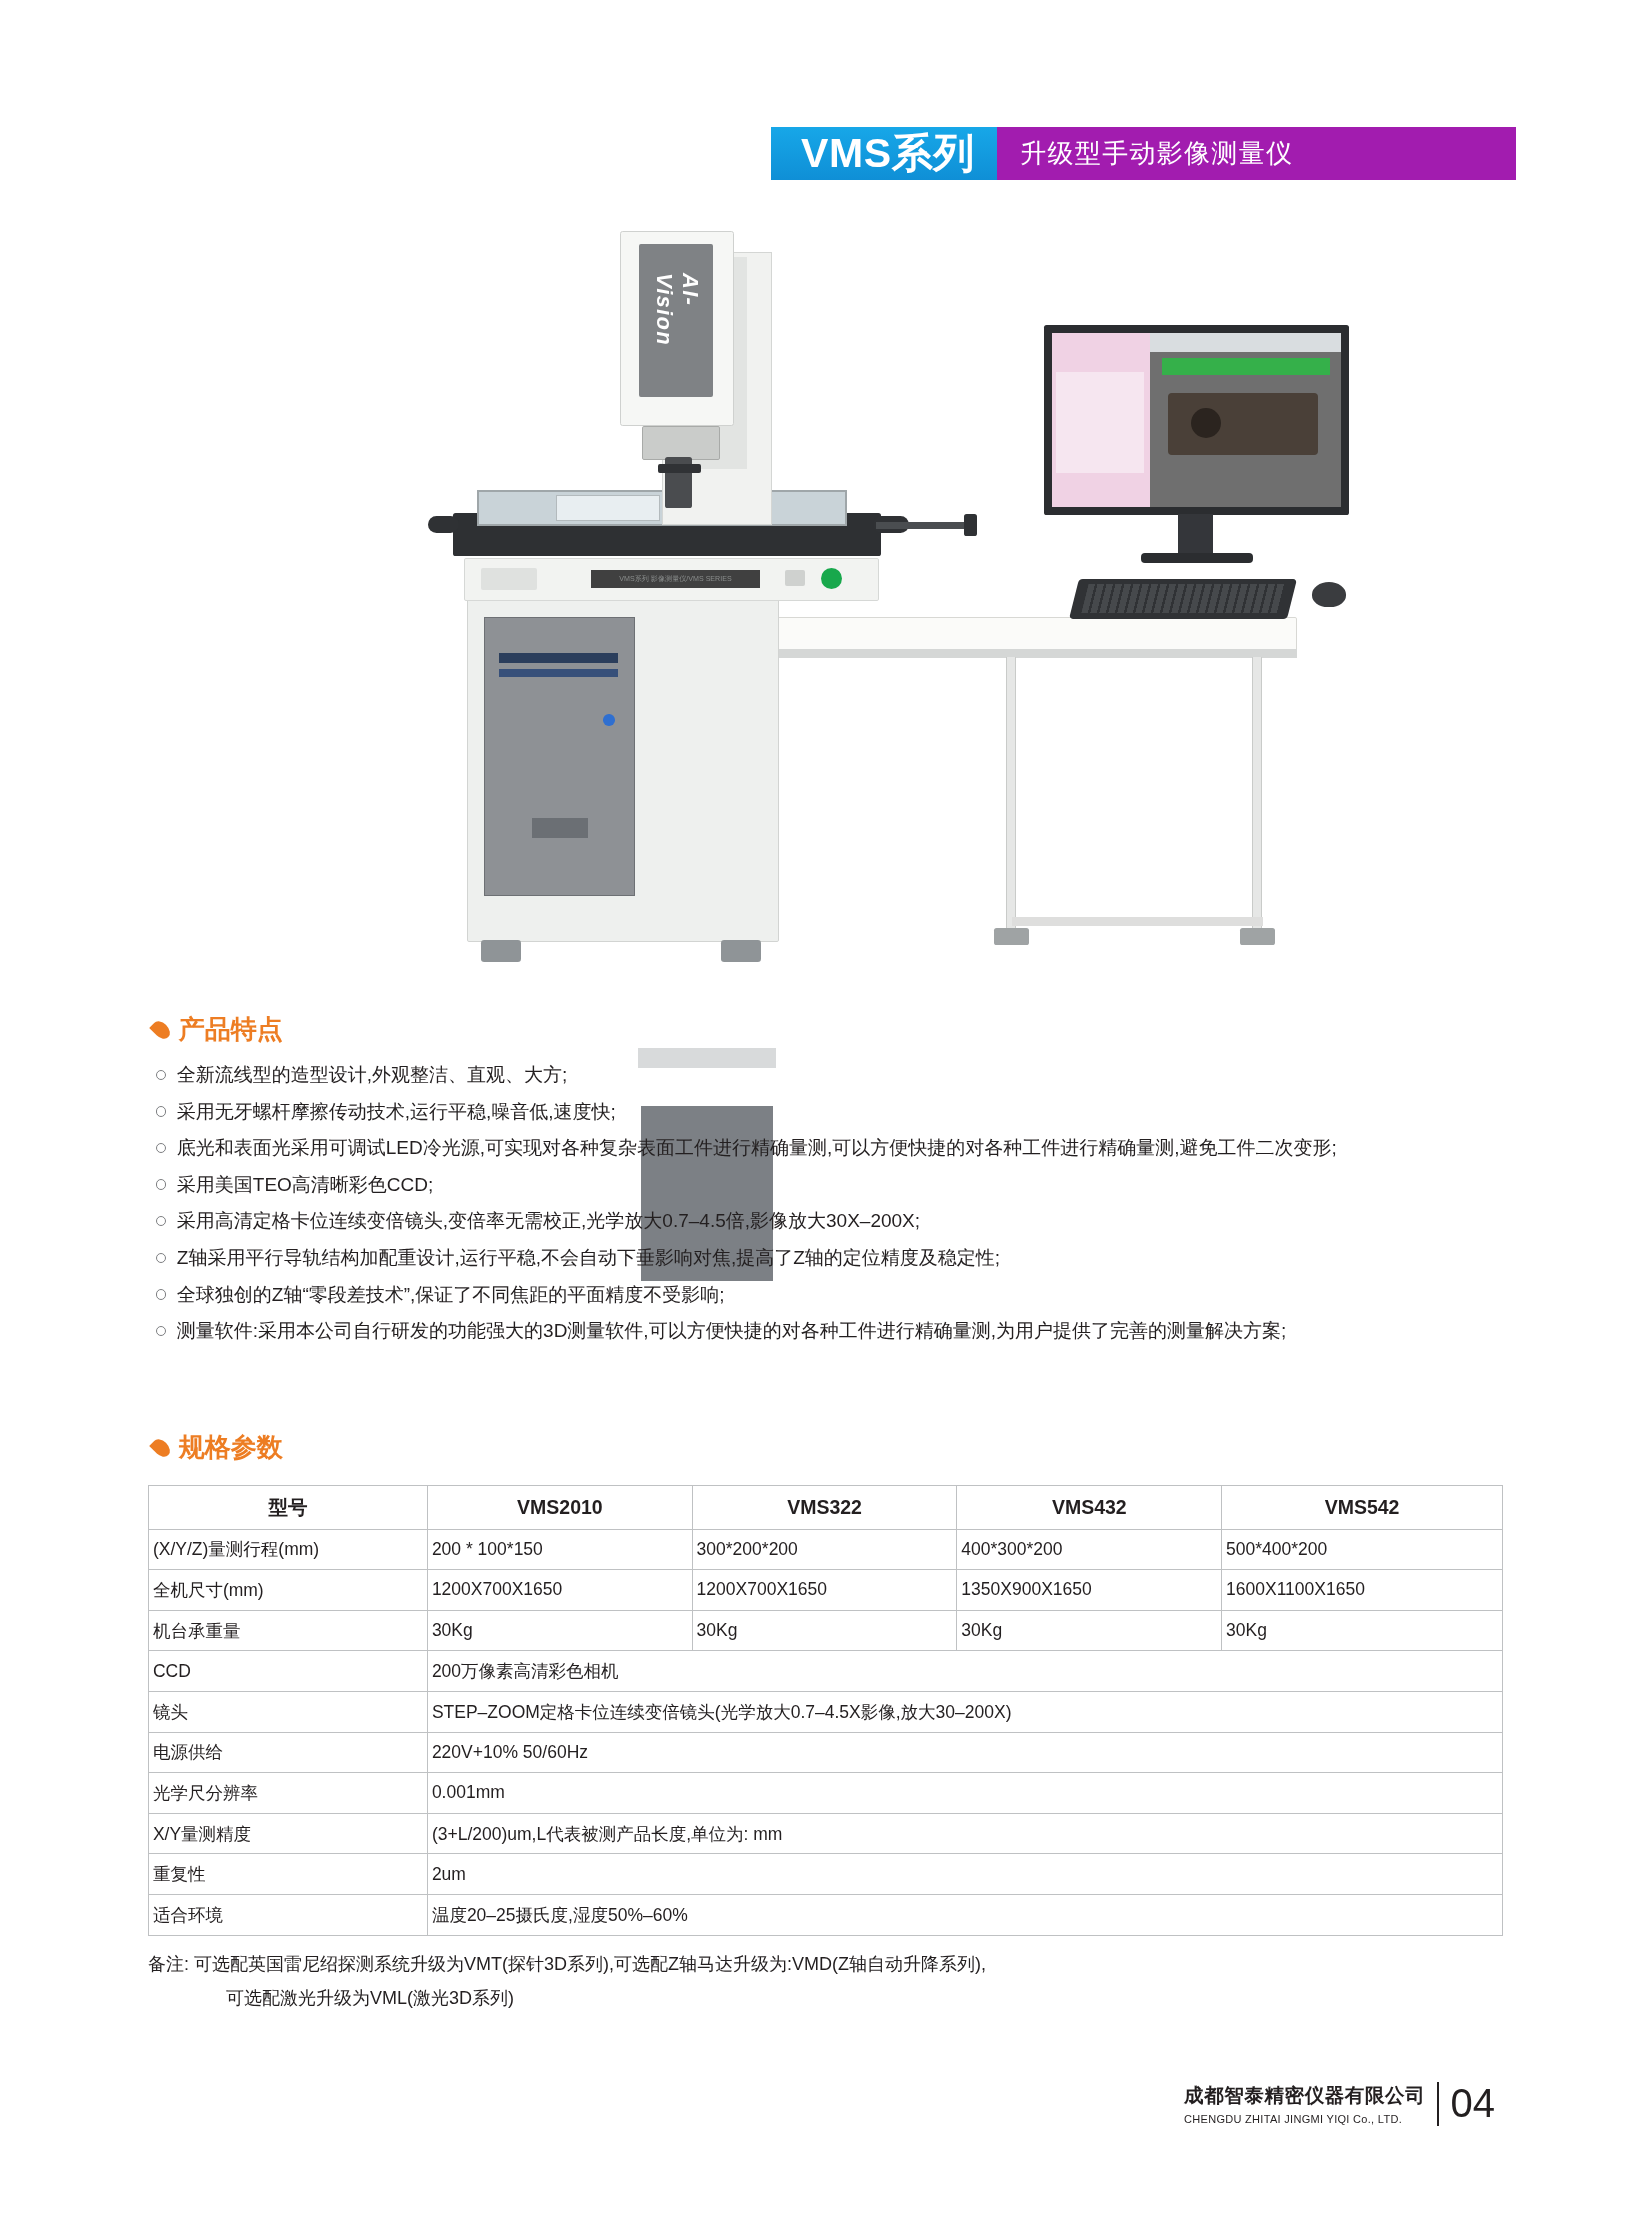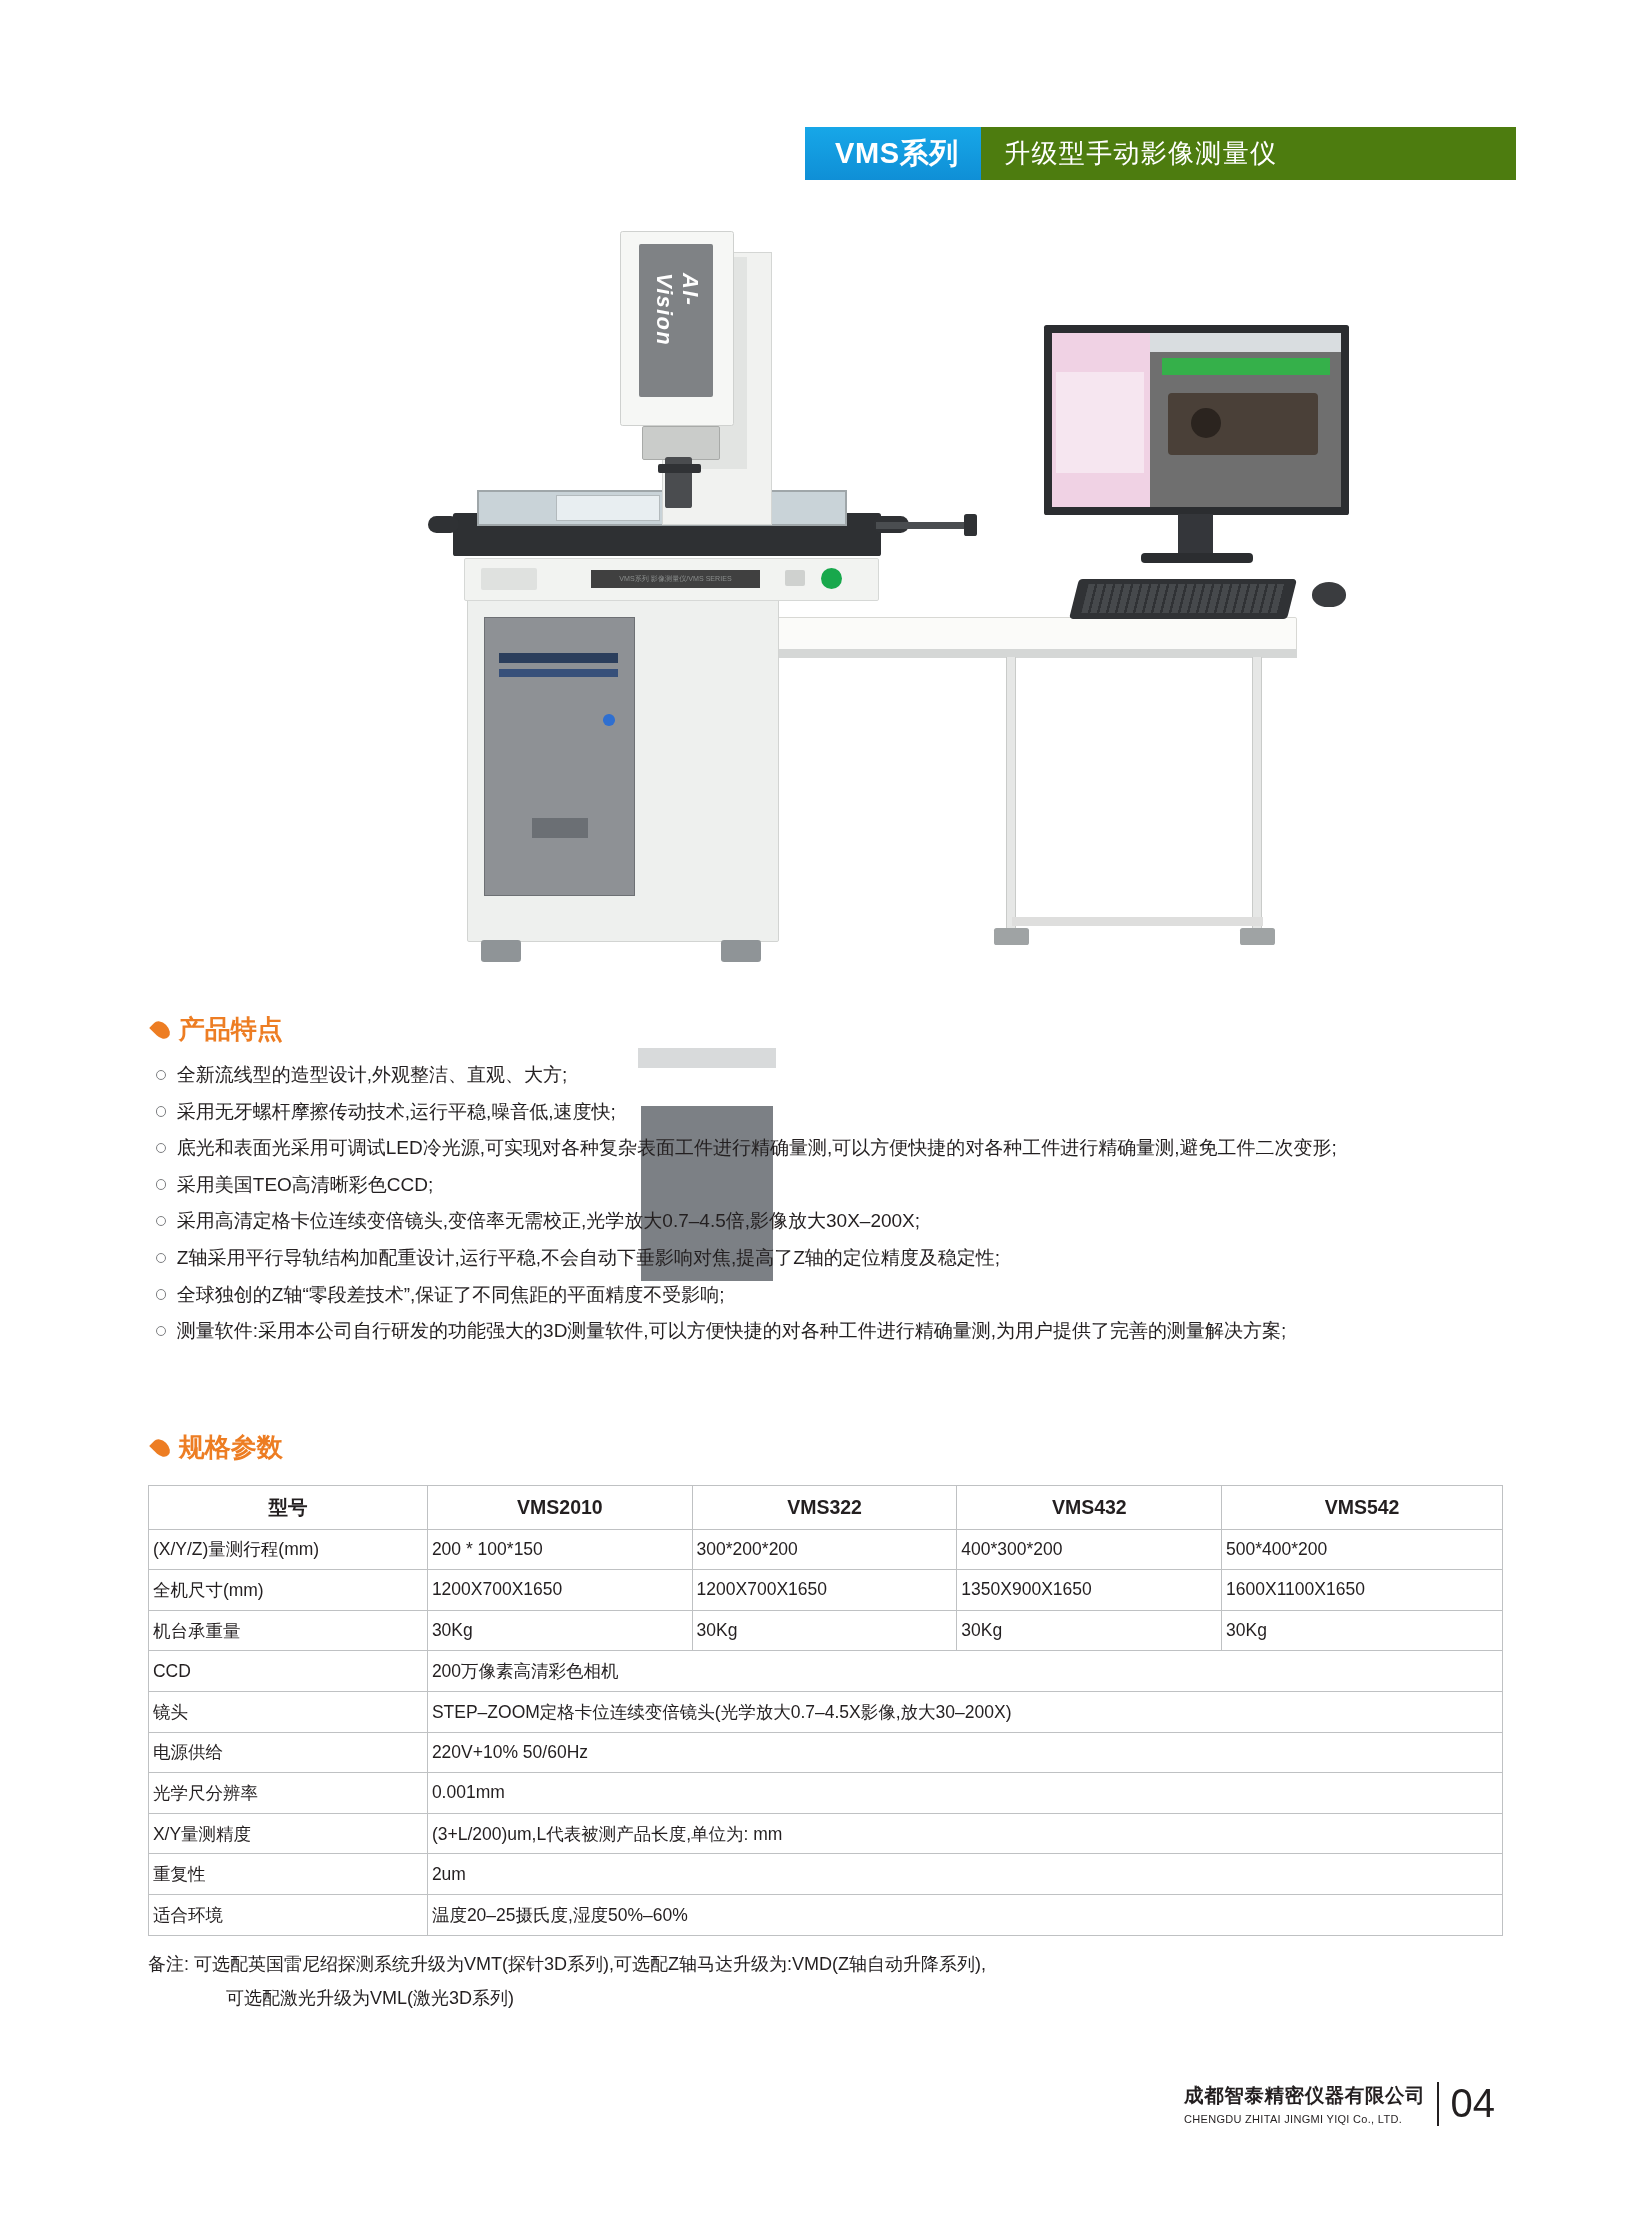--- a/index.html
+++ b/index.html
@@ -24,27 +24,26 @@
     display: flex;
     align-items: stretch;
   }
   .header-blue {
     background: #00a0e9;
     background: linear-gradient(180deg,#17a7e8 0%, #0f8fd6 100%);
     color: #ffffff;
     padding: 0 22px 0 30px;
     display: flex;
     align-items: center;
-    font-size: 29px;
+    font-size: 41px;
     font-weight: bold;
     letter-spacing: 0.6px;
-    margin-left: 34px;
   }
   .header-gray {
-    background: #4d7c0f;
+    background: #a21caf;
     color: #ffffff;
     flex: 1;
     display: flex;
     align-items: center;
     padding-left: 23.4px;
     font-size: 26px;
     letter-spacing: 1.3px;
   }
 
   

